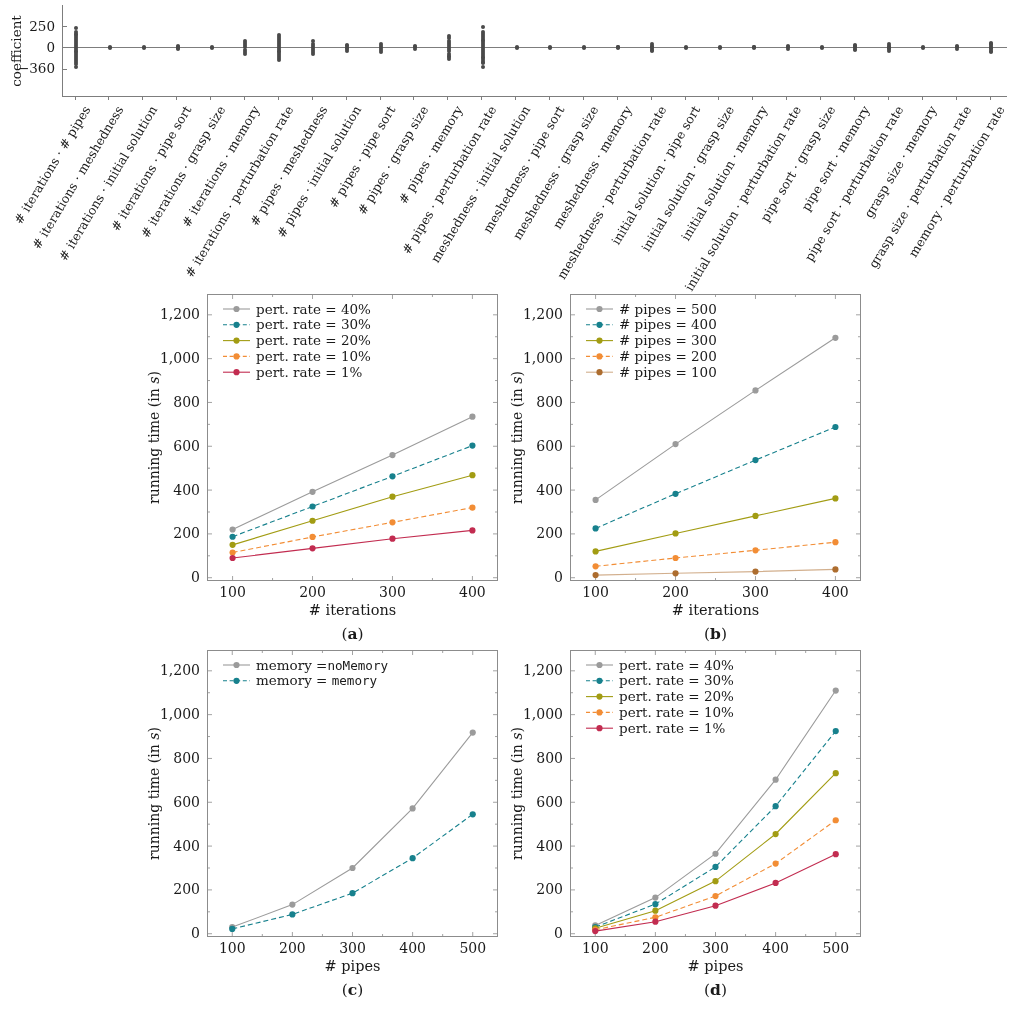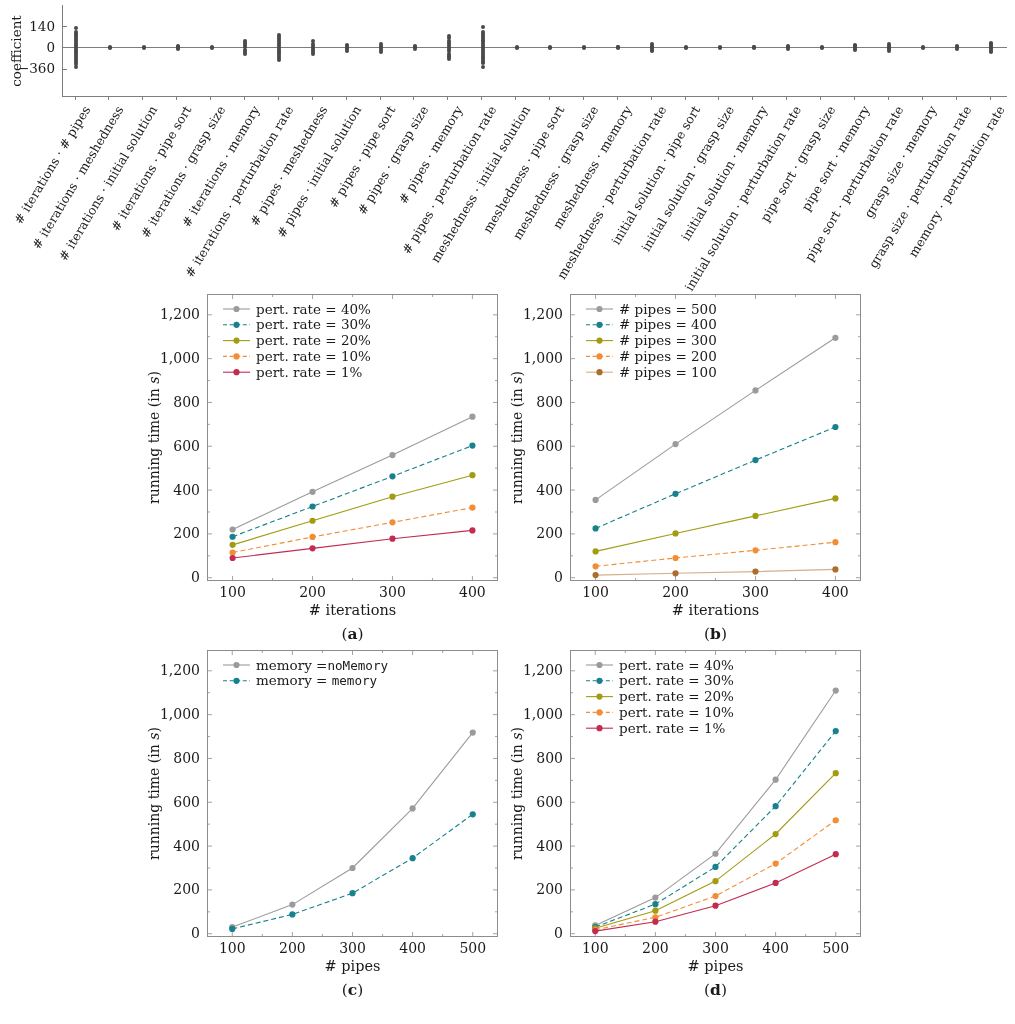--- a/index.html
+++ b/index.html
@@ -197,21 +197,21 @@
       <div class="sdot" style="left: 926px; top: 35.7736px; background: rgb(74, 74, 74);"></div>
       <div class="sdot" style="left: 926px; top: 37.0613px; background: rgb(74, 74, 74);"></div>
       <div class="sdot" style="left: 926px; top: 38.3491px; background: rgb(74, 74, 74);"></div>
       <div class="sdot" style="left: 926px; top: 39.6368px; background: rgb(74, 74, 74);"></div>
       <div class="sdot" style="left: 926px; top: 40.9245px; background: rgb(74, 74, 74);"></div>
       <div class="sdot" style="left: 926px; top: 42.2123px; background: rgb(74, 74, 74);"></div>
       <div class="sdot" style="left: 926px; top: 43.5px; background: rgb(74, 74, 74);"></div>
       <div class="sdot" style="left: 926px; top: 44.7877px; background: rgb(74, 74, 74);"></div>
     </div>
   <div id="strip-decor">
-      <div class="syticklab" style="top: 18.533px;">140</div>
+      <div class="syticklab" style="top: 18.533px;">250</div>
       <div class="syticklab" style="top: 39.9953px;">0</div>
       <div class="syticklab" style="top: 61.4575px;">−360</div>
       <div class="sxtick" style="left: 74.5px;"></div>
       <div class="sxtick" style="left: 108.389px;"></div>
       <div class="sxtick" style="left: 142.278px;"></div>
       <div class="sxtick" style="left: 176.167px;"></div>
       <div class="sxtick" style="left: 210.056px;"></div>
       <div class="sxtick" style="left: 243.944px;"></div>
       <div class="sxtick" style="left: 277.833px;"></div>
       <div class="sxtick" style="left: 311.722px;"></div>

